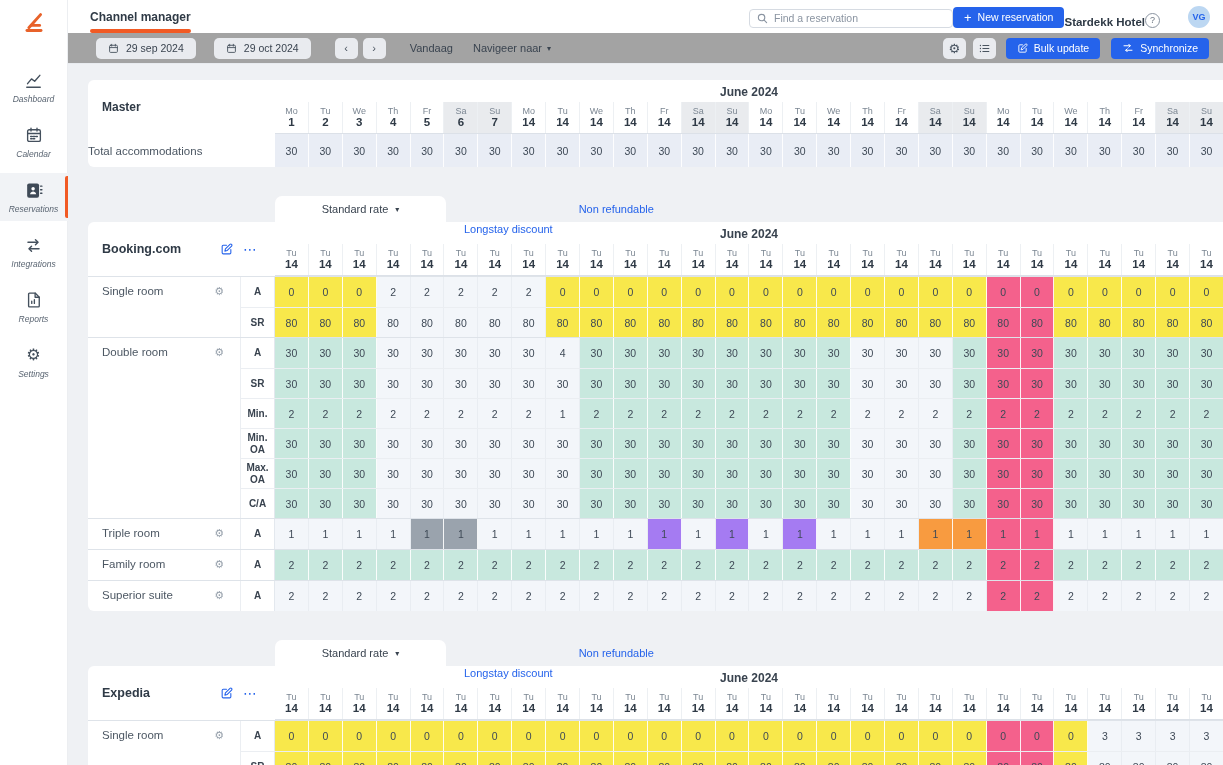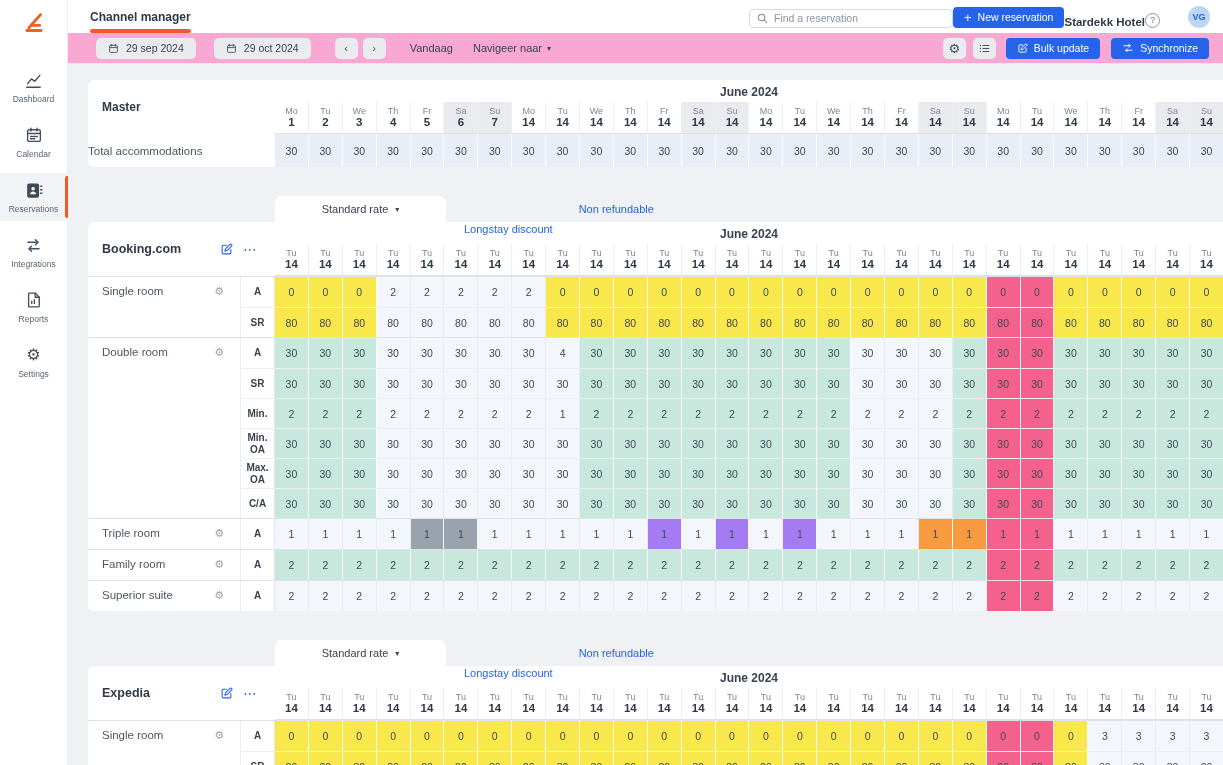--- a/index.html
+++ b/index.html
@@ -4,21 +4,21 @@
 <style>
   * { margin:0; padding:0; box-sizing:border-box; }
   html,body { width:1223px; height:765px; overflow:hidden; background:#EFF1F4;
     font-family:"Liberation Sans","DejaVu Sans",sans-serif; }
 
   
   .sidebar{position:absolute;left:0;top:0;width:68px;height:765px;background:#fff;
     border-right:1px solid #ECEEF1;z-index:10;display:flex;flex-direction:column;align-items:center;}
   .logo{margin:9px 0 20px;}
   .side-item{width:68px;height:48px;margin-bottom:7px;display:flex;flex-direction:column;
-    align-items:center;justify-content:center;gap:4px;position:relative;cursor:pointer;}
+    align-items:center;justify-content:center;gap:4px;position:relative;cursor:pointer;font-style:italic;}
   .side-item .slbl{font-size:8.5px;color:#5A6572;}
   .side-item.active{background:#F1F3F6;}
   .side-item.active::after{content:'';position:absolute;right:0;top:3px;bottom:3px;width:3px;
     background:#F15A24;border-radius:2px 0 0 2px;}
   .sicon{height:19px;display:flex;align-items:center;color:#44505D;}
   .gear-glyph{font-size:16px;line-height:1;color:#44505D;}
 
   
   .topbar{position:absolute;left:68px;top:0;width:1155px;height:33px;background:#fff;
     display:flex;align-items:center;padding:0 13px 0 22px;z-index:5;}
@@ -35,21 +35,21 @@
   .btn-blue{height:21px;background:#2563EB;color:#fff;border:none;border-radius:4px;
     font-size:10.5px;font-family:inherit;display:flex;align-items:center;gap:6px;
     padding:0 11px;cursor:pointer;white-space:nowrap;}
   .hotel-name{font-size:11.5px;font-weight:bold;color:#2F3A46;}
   .help-circle{width:15px;height:15px;border:1.4px solid #8A94A1;border-radius:50%;
     display:flex;align-items:center;justify-content:center;font-size:9px;color:#6B7581;}
   .avatar{width:22px;height:22px;border-radius:50%;background:#BCD7F2;display:flex;
     align-items:center;justify-content:center;font-size:9px;font-weight:bold;color:#2563EB;margin-left:28px;}
 
   
-  .toolbar{position:absolute;left:68px;top:33px;width:1155px;height:31px;background:#f9a8d4;
+  .toolbar{position:absolute;left:68px;top:33px;width:1155px;height:31px;background:#a3a3a3;
     border-bottom:1px solid #E8EBEF;display:flex;align-items:center;
     padding:0 14px 0 28px;z-index:5;}
   .chip{height:21px;background:#E9EBEF;border-radius:5px;display:flex;align-items:center;
     font-size:10.5px;color:#3A4450;padding:0 12px;gap:7px;cursor:pointer;white-space:nowrap;}
   .chip.sq{width:23px;padding:0;justify-content:center;font-size:11px;color:#4A5560;}
   .text-btn{font-size:11px;color:#3A4450;cursor:pointer;white-space:nowrap;display:flex;
     align-items:center;gap:5px;}
   .toolbar-right{margin-left:auto;display:flex;align-items:center;gap:7px;}
   .gap18{margin-left:18px;} .gap24{margin-left:24px;} .gap5{margin-left:5px;} .gap20{margin-left:20px;}
   .caret-sm{font-size:8px;color:#3A4450;}

